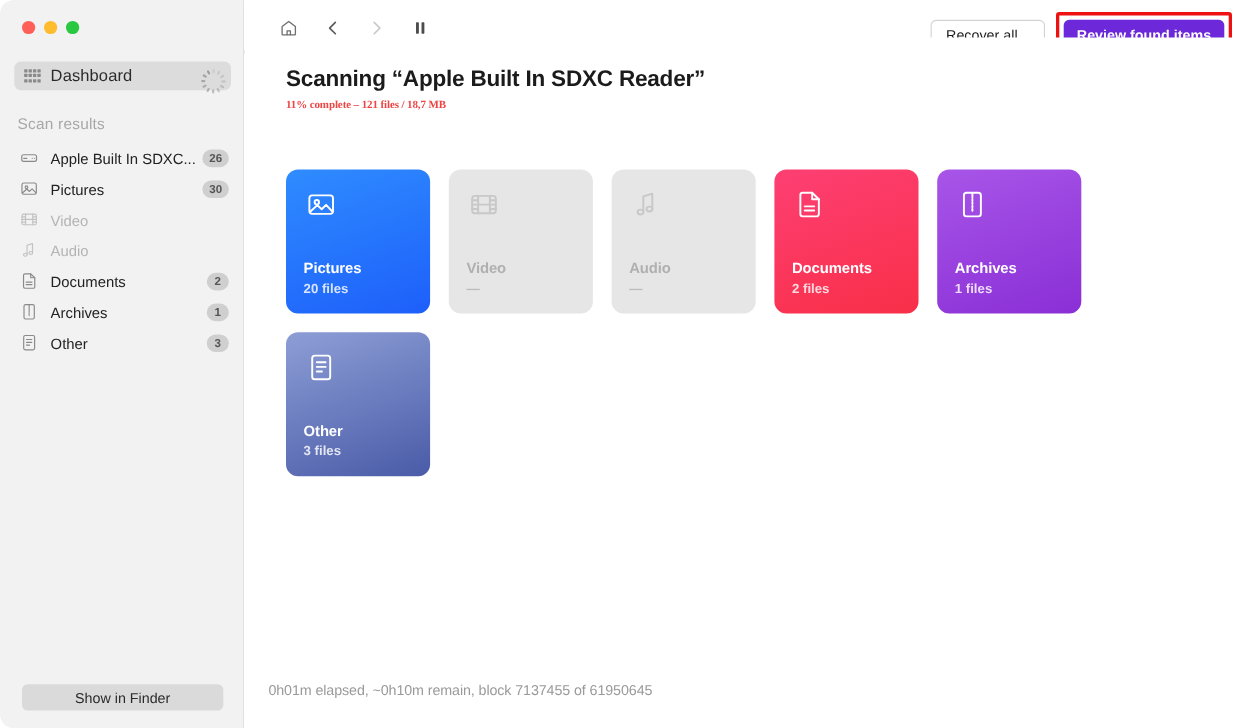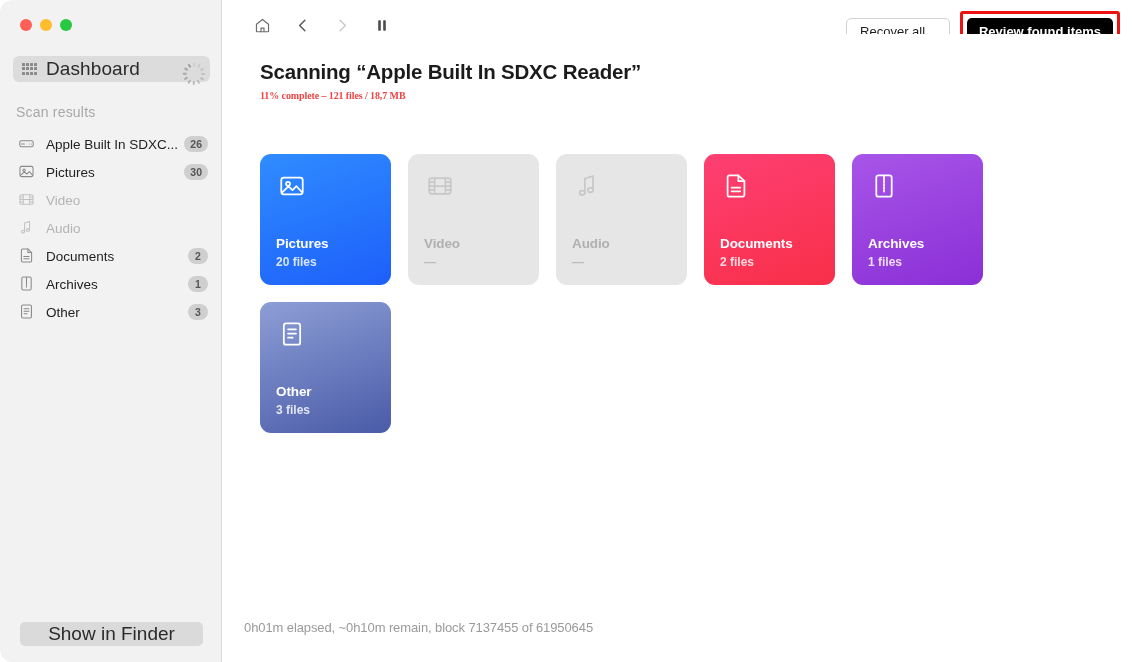--- a/index.html
+++ b/index.html
@@ -54,21 +54,21 @@
     display: flex;
     align-items: center;
     padding: 0 9px;
   }
   .dash-icon { width: 15px; height: 13px; display:flex; flex-wrap: wrap; gap: 1px; }
   .dash-icon i {
     display:block; width: 3px; height: 3px; background: #8a8a8a; border-radius: .5px;
   }
   .dashboard-label {
     margin-left: 9px;
-    font-size: 19px;
+    font-size: 15px;
     color: #2b2b2b;
     letter-spacing: .1px;
   }
   .spinner {
     position: absolute; right: 9px; top: 50%;
     width: 14px; height: 14px; transform: translateY(-50%);
   }
   .spinner span {
     position: absolute; left: 50%; top: 50%;
     width: 1.6px; height: 4.2px;
@@ -129,21 +129,21 @@
   }
 
   #show-in-finder {
     position: absolute;
     left: 20px; bottom: 16px;
     width: 183px; height: 24px;
     background: #dadada;
     border: none;
     border-radius: 5px;
     font-family: inherit;
-    font-size: 19px;
+    font-size: 13px;
     color: #2b2b2b;
     cursor: pointer;
   }
 
   
   #toolbar {
     position: absolute;
     left: 222px; top: 0;
     width: 911px; height: 48px;
     background: #ffffff;
@@ -199,21 +199,21 @@
   .review-wrap {
     position: relative;
     padding: 4px;
     border: 3px solid #ee1111;
     border-radius: 3px;
   }
   #review-found {
     display: block;
     height: 26px;
     padding: 0 12px;
-    background: #000000;
+    background: #6d28d9;
     border: none;
     border-radius: 5px;
     font-family: inherit;
     font-size: 13px;
     font-weight: 600;
     color: #ffffff;
     cursor: pointer;
     white-space: nowrap;
   }
 

